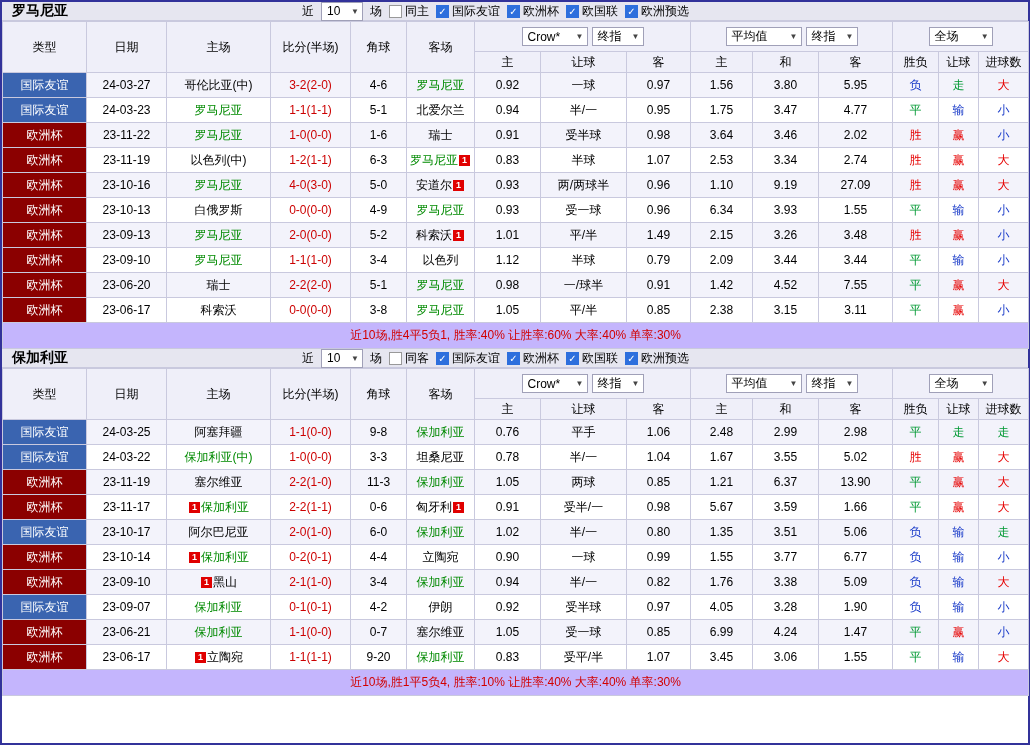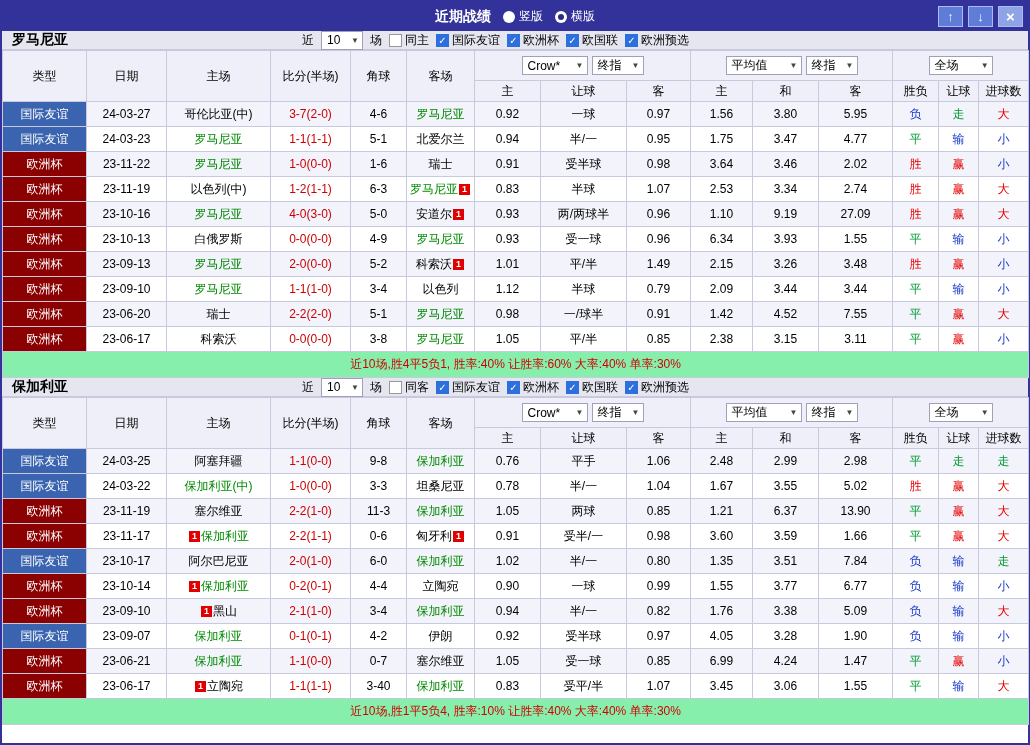--- a/index.html
+++ b/index.html
@@ -47,45 +47,27 @@
   td.type{color:#fff;}
   td.type.t-f{background:var(--c-friendly);}
   td.type.t-e{background:var(--c-euro);}
   td.score{color:var(--c-score);}
   .tg{color:var(--c-green);}
   td.res.rc-r{color:var(--c-r);}
   td.res.rc-g{color:var(--c-g);}
   td.res.rc-b{color:var(--c-b);}
   .badge{display:inline-block;width:11px;height:11px;background:var(--c-badge);color:#fff;
          font-size:9px;line-height:11px;font-weight:bold;vertical-align:middle;margin:0 1px;}
-  tr.frow{height:26px;background:#86efac;}
+  tr.frow{height:26px;background:#c4b5fd;}
   td.fcell{color:var(--c-summary);text-align:center;}
 </style>
 </head>
 <body>
 
 <div class="window">
-  <div class="titlebar">
-    <div class="tb-center">
-      <span class="tb-title">近期战绩</span>
-      <label class="radio">
-        <span class="rd"></span>
-        <span>竖版</span>
-      </label>
-      <label class="radio">
-        <span class="rd on"></span>
-        <span>横版</span>
-      </label>
-    </div>
-    <div class="tb-btns">
-      <button class="tbtn">↑</button>
-      <button class="tbtn">↓</button>
-      <button class="tbtn close">×</button>
-    </div>
-  </div>
   <div id="sections">
       <div class="teambar">
         <span class="teamname">罗马尼亚</span>
         <span class="filters">
           <span>近</span>
           <span class="sel" style="min-width:42px">
             <span class="sel-v">10</span>
             <span class="sel-a">▼</span>
           </span>
           <span>场</span>
@@ -166,21 +148,21 @@
             <th>胜负</th>
             <th>让球</th>
             <th>进球数</th>
           </tr>
         </thead>
         <tbody>
           <tr class="drow">
             <td class="type t-f">国际友谊</td>
             <td>24-03-27</td>
             <td><span class="">哥伦比亚(中)</span></td>
-            <td class="score">3-7(2-0)</td>
+            <td class="score">3-2(2-0)</td>
             <td>4-6</td>
             <td><span class="tg">罗马尼亚</span></td>
             <td>0.92</td>
             <td>一球</td>
             <td>0.97</td>
             <td>1.56</td>
             <td>3.80</td>
             <td>5.95</td>
             <td class="res rc-b">负</td>
             <td class="res rc-g">走</td>
@@ -487,40 +469,40 @@
           <tr class="drow">
             <td class="type t-e">欧洲杯</td>
             <td>23-11-17</td>
             <td><span class="badge">1</span><span class="tg">保加利亚</span></td>
             <td class="score">2-2(1-1)</td>
             <td>0-6</td>
             <td><span class="">匈牙利</span><span class="badge">1</span></td>
             <td>0.91</td>
             <td>受半/一</td>
             <td>0.98</td>
-            <td>3.60</td>
+            <td>5.67</td>
             <td>3.59</td>
             <td>1.66</td>
             <td class="res rc-g">平</td>
             <td class="res rc-r">赢</td>
             <td class="res rc-r">大</td>
           </tr>
           <tr class="drow">
             <td class="type t-f">国际友谊</td>
             <td>23-10-17</td>
             <td><span class="">阿尔巴尼亚</span></td>
             <td class="score">2-0(1-0)</td>
             <td>6-0</td>
             <td><span class="tg">保加利亚</span></td>
             <td>1.02</td>
             <td>半/一</td>
             <td>0.80</td>
             <td>1.35</td>
             <td>3.51</td>
-            <td>7.84</td>
+            <td>5.06</td>
             <td class="res rc-b">负</td>
             <td class="res rc-b">输</td>
             <td class="res rc-g">走</td>
           </tr>
           <tr class="drow">
             <td class="type t-e">欧洲杯</td>
             <td>23-10-14</td>
             <td><span class="badge">1</span><span class="tg">保加利亚</span></td>
             <td class="score">0-2(0-1)</td>
             <td>4-4</td>
@@ -584,21 +566,21 @@
             <td>1.47</td>
             <td class="res rc-g">平</td>
             <td class="res rc-r">赢</td>
             <td class="res rc-b">小</td>
           </tr>
           <tr class="drow">
             <td class="type t-e">欧洲杯</td>
             <td>23-06-17</td>
             <td><span class="badge">1</span><span class="">立陶宛</span></td>
             <td class="score">1-1(1-1)</td>
-            <td>3-40</td>
+            <td>9-20</td>
             <td><span class="tg">保加利亚</span></td>
             <td>0.83</td>
             <td>受平/半</td>
             <td>1.07</td>
             <td>3.45</td>
             <td>3.06</td>
             <td>1.55</td>
             <td class="res rc-g">平</td>
             <td class="res rc-b">输</td>
             <td class="res rc-r">大</td>

